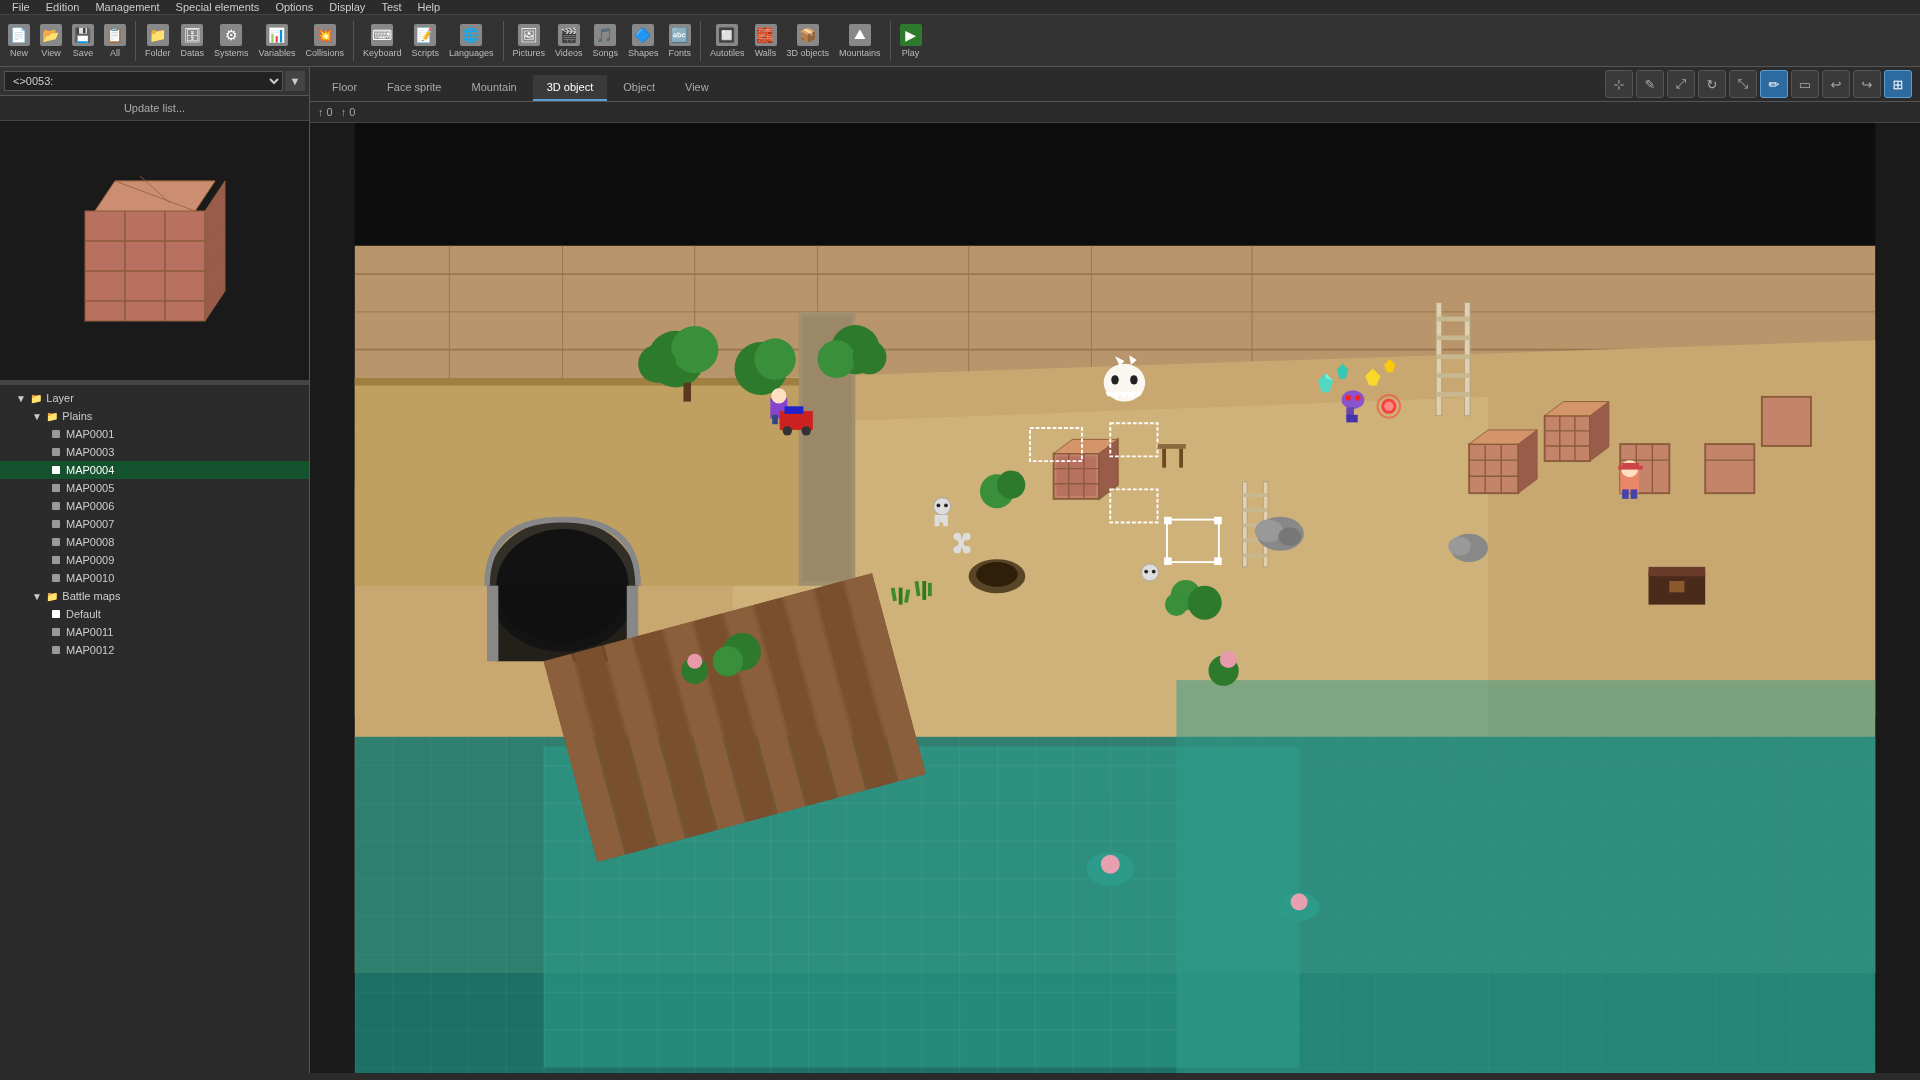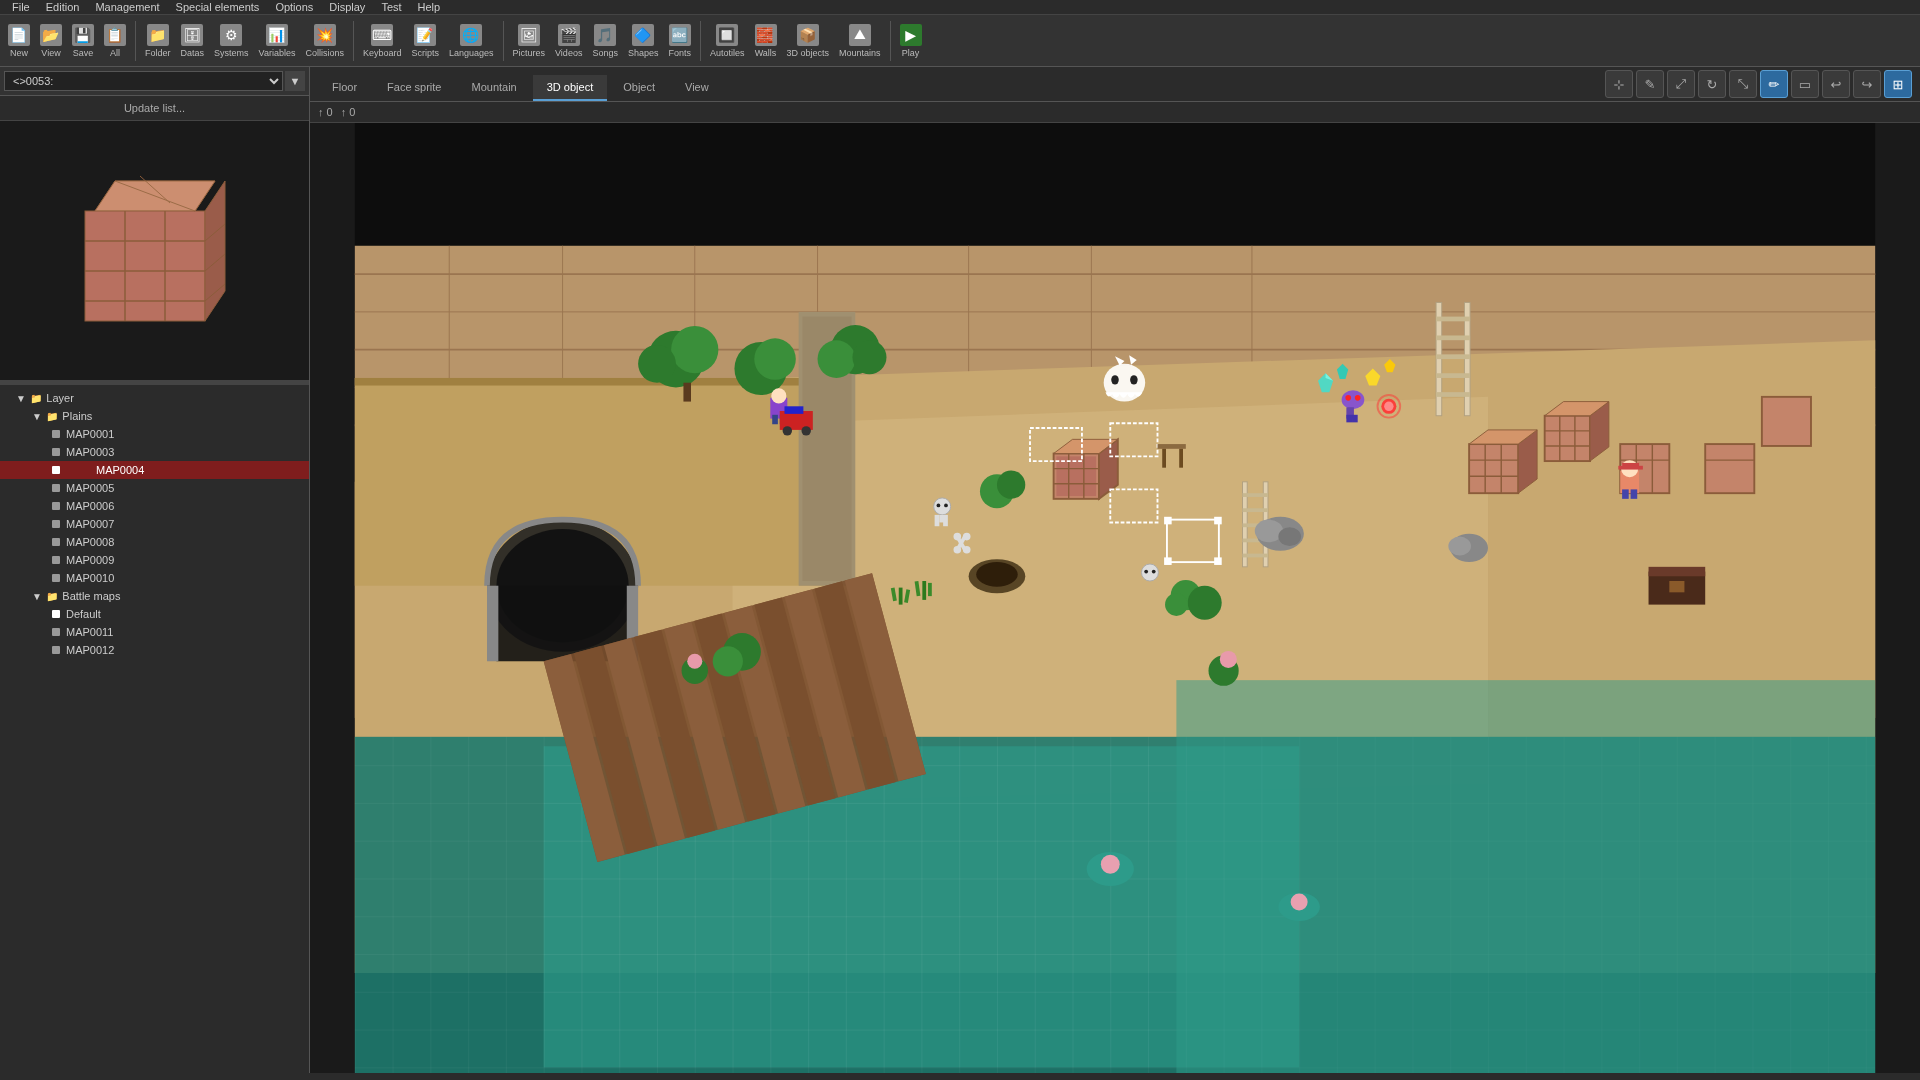--- a/index.html
+++ b/index.html
@@ -60,21 +60,21 @@
       display: flex; align-items: center; justify-content: center;
       border-bottom: 1px solid #444;
     }
 
     
     #tree-view {
       flex: 1; overflow-y: auto; padding: 4px 0;
     }
     .tree-section { display: flex; align-items: center; padding: 3px 6px; cursor: pointer; }
     .tree-item { display: flex; align-items: center; padding: 3px 6px; cursor: pointer; }
-    .tree-item.selected { background: #7f1d1d; color: #fff; gap: 30px; }
+    .tree-item.selected { background: #14532d; color: #fff; }
     .tree-indent-1 { padding-left: 16px; }
     .tree-indent-2 { padding-left: 32px; }
     .tree-indent-3 { padding-left: 52px; }
     .tree-icon { margin-right: 4px; font-size: 10px; }
     .folder-icon { color: #e8c56d; }
     .map-dot { width: 8px; height: 8px; background: #999; border-radius: 1px; margin-right: 6px; flex-shrink: 0; }
     .map-dot.white { background: #fff; }
 
     
     #right-panel {

